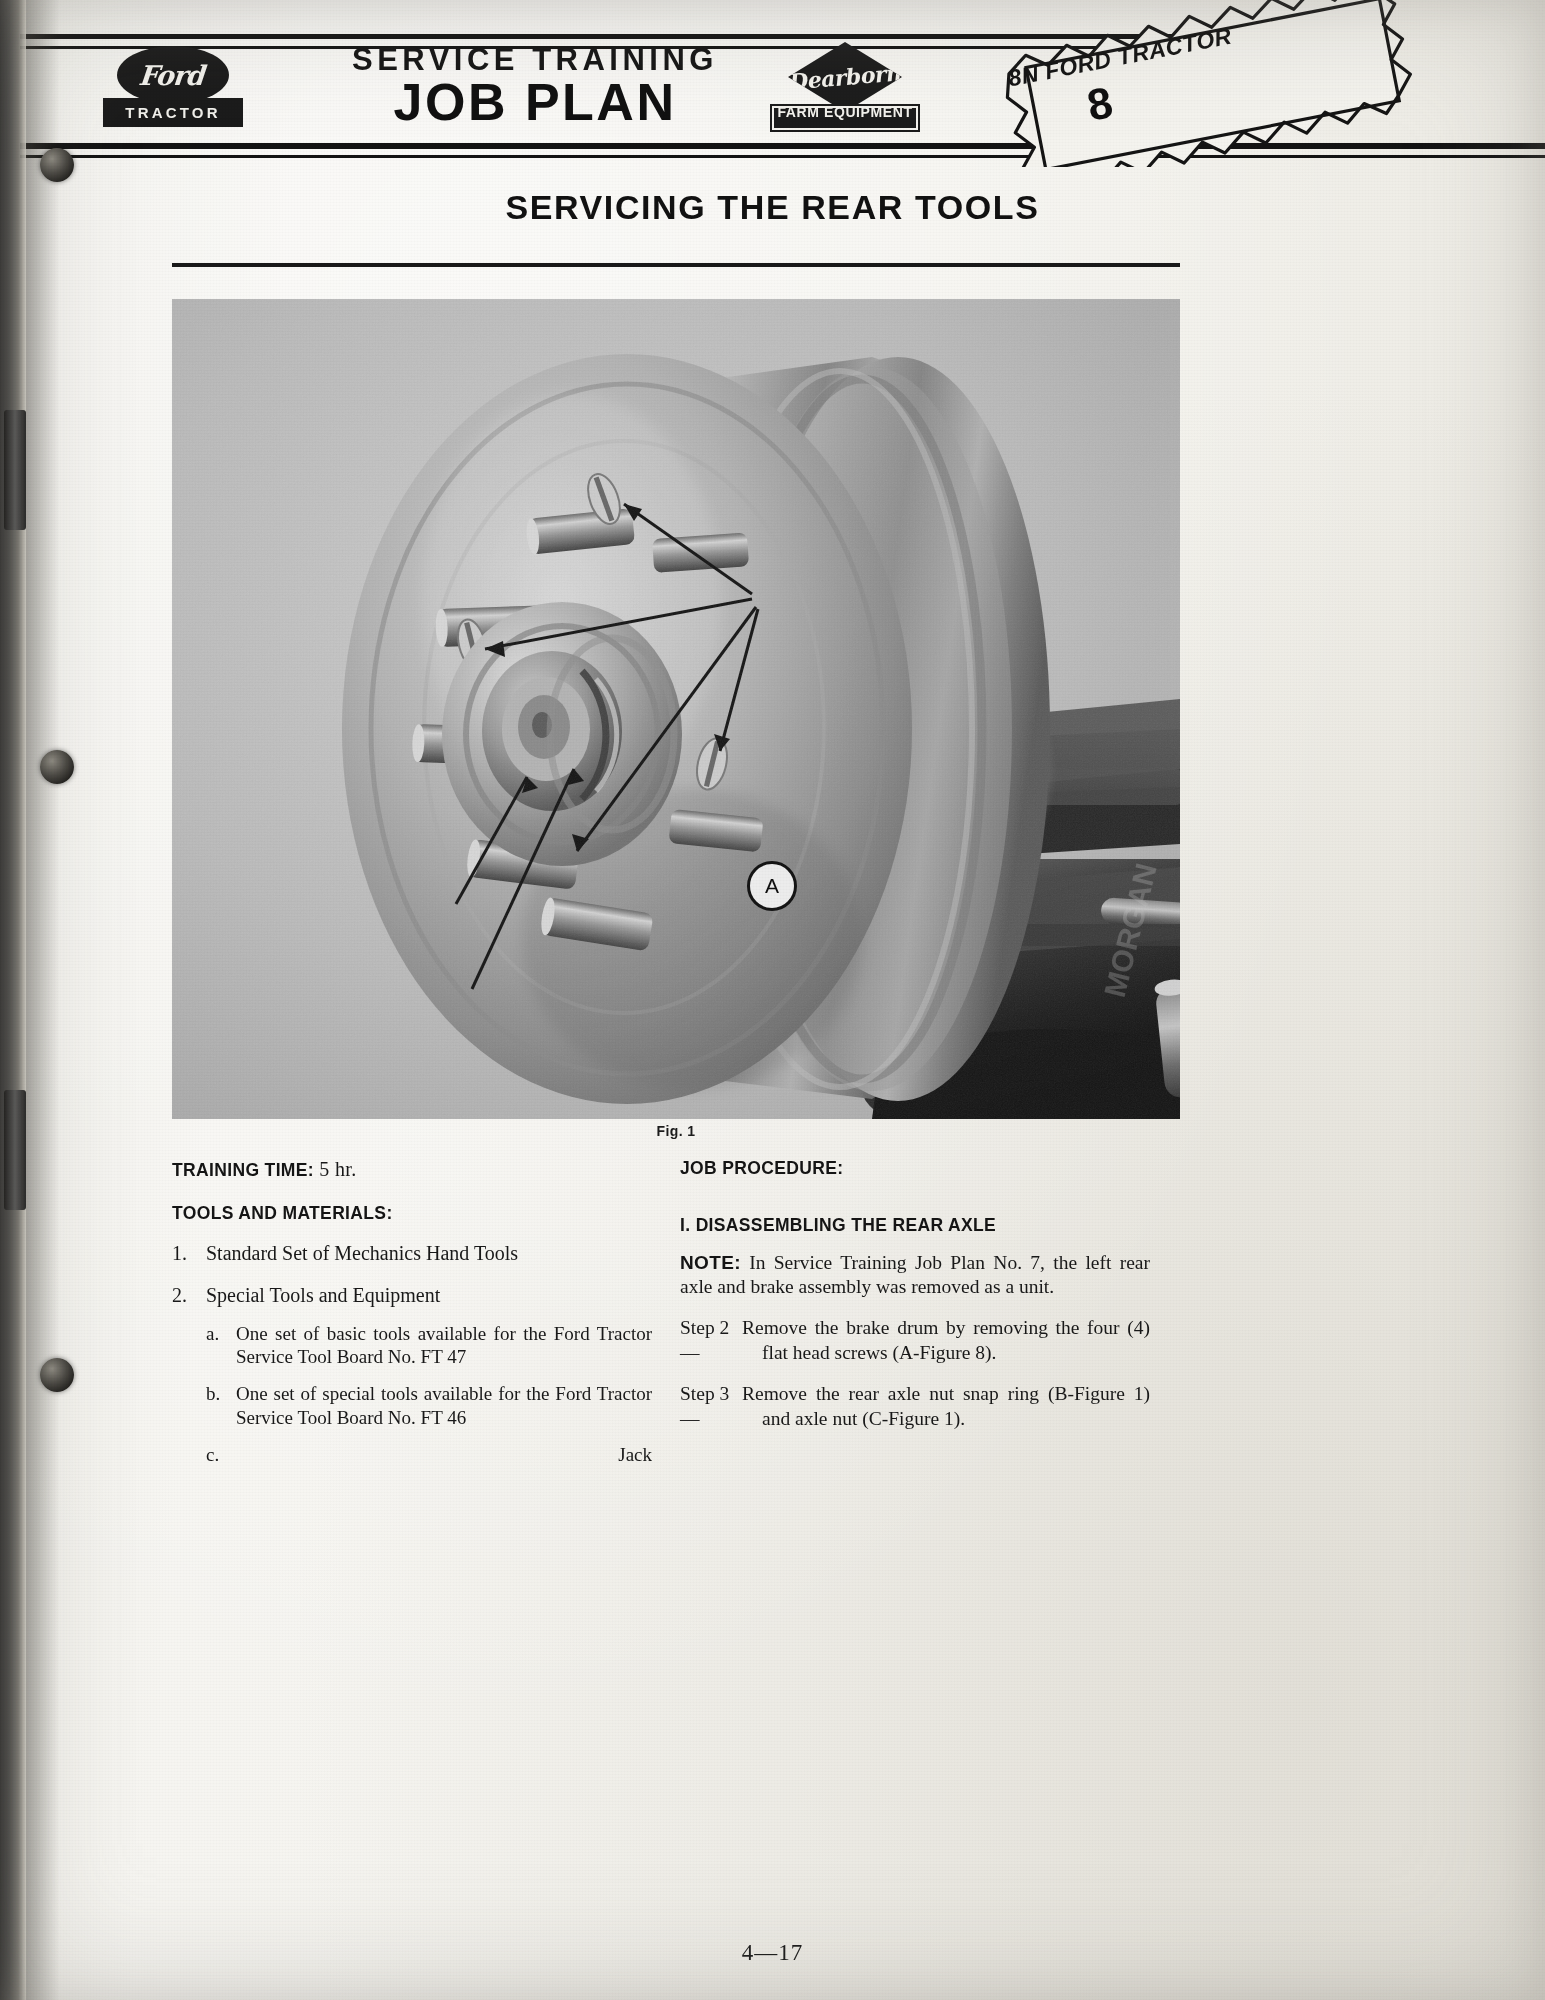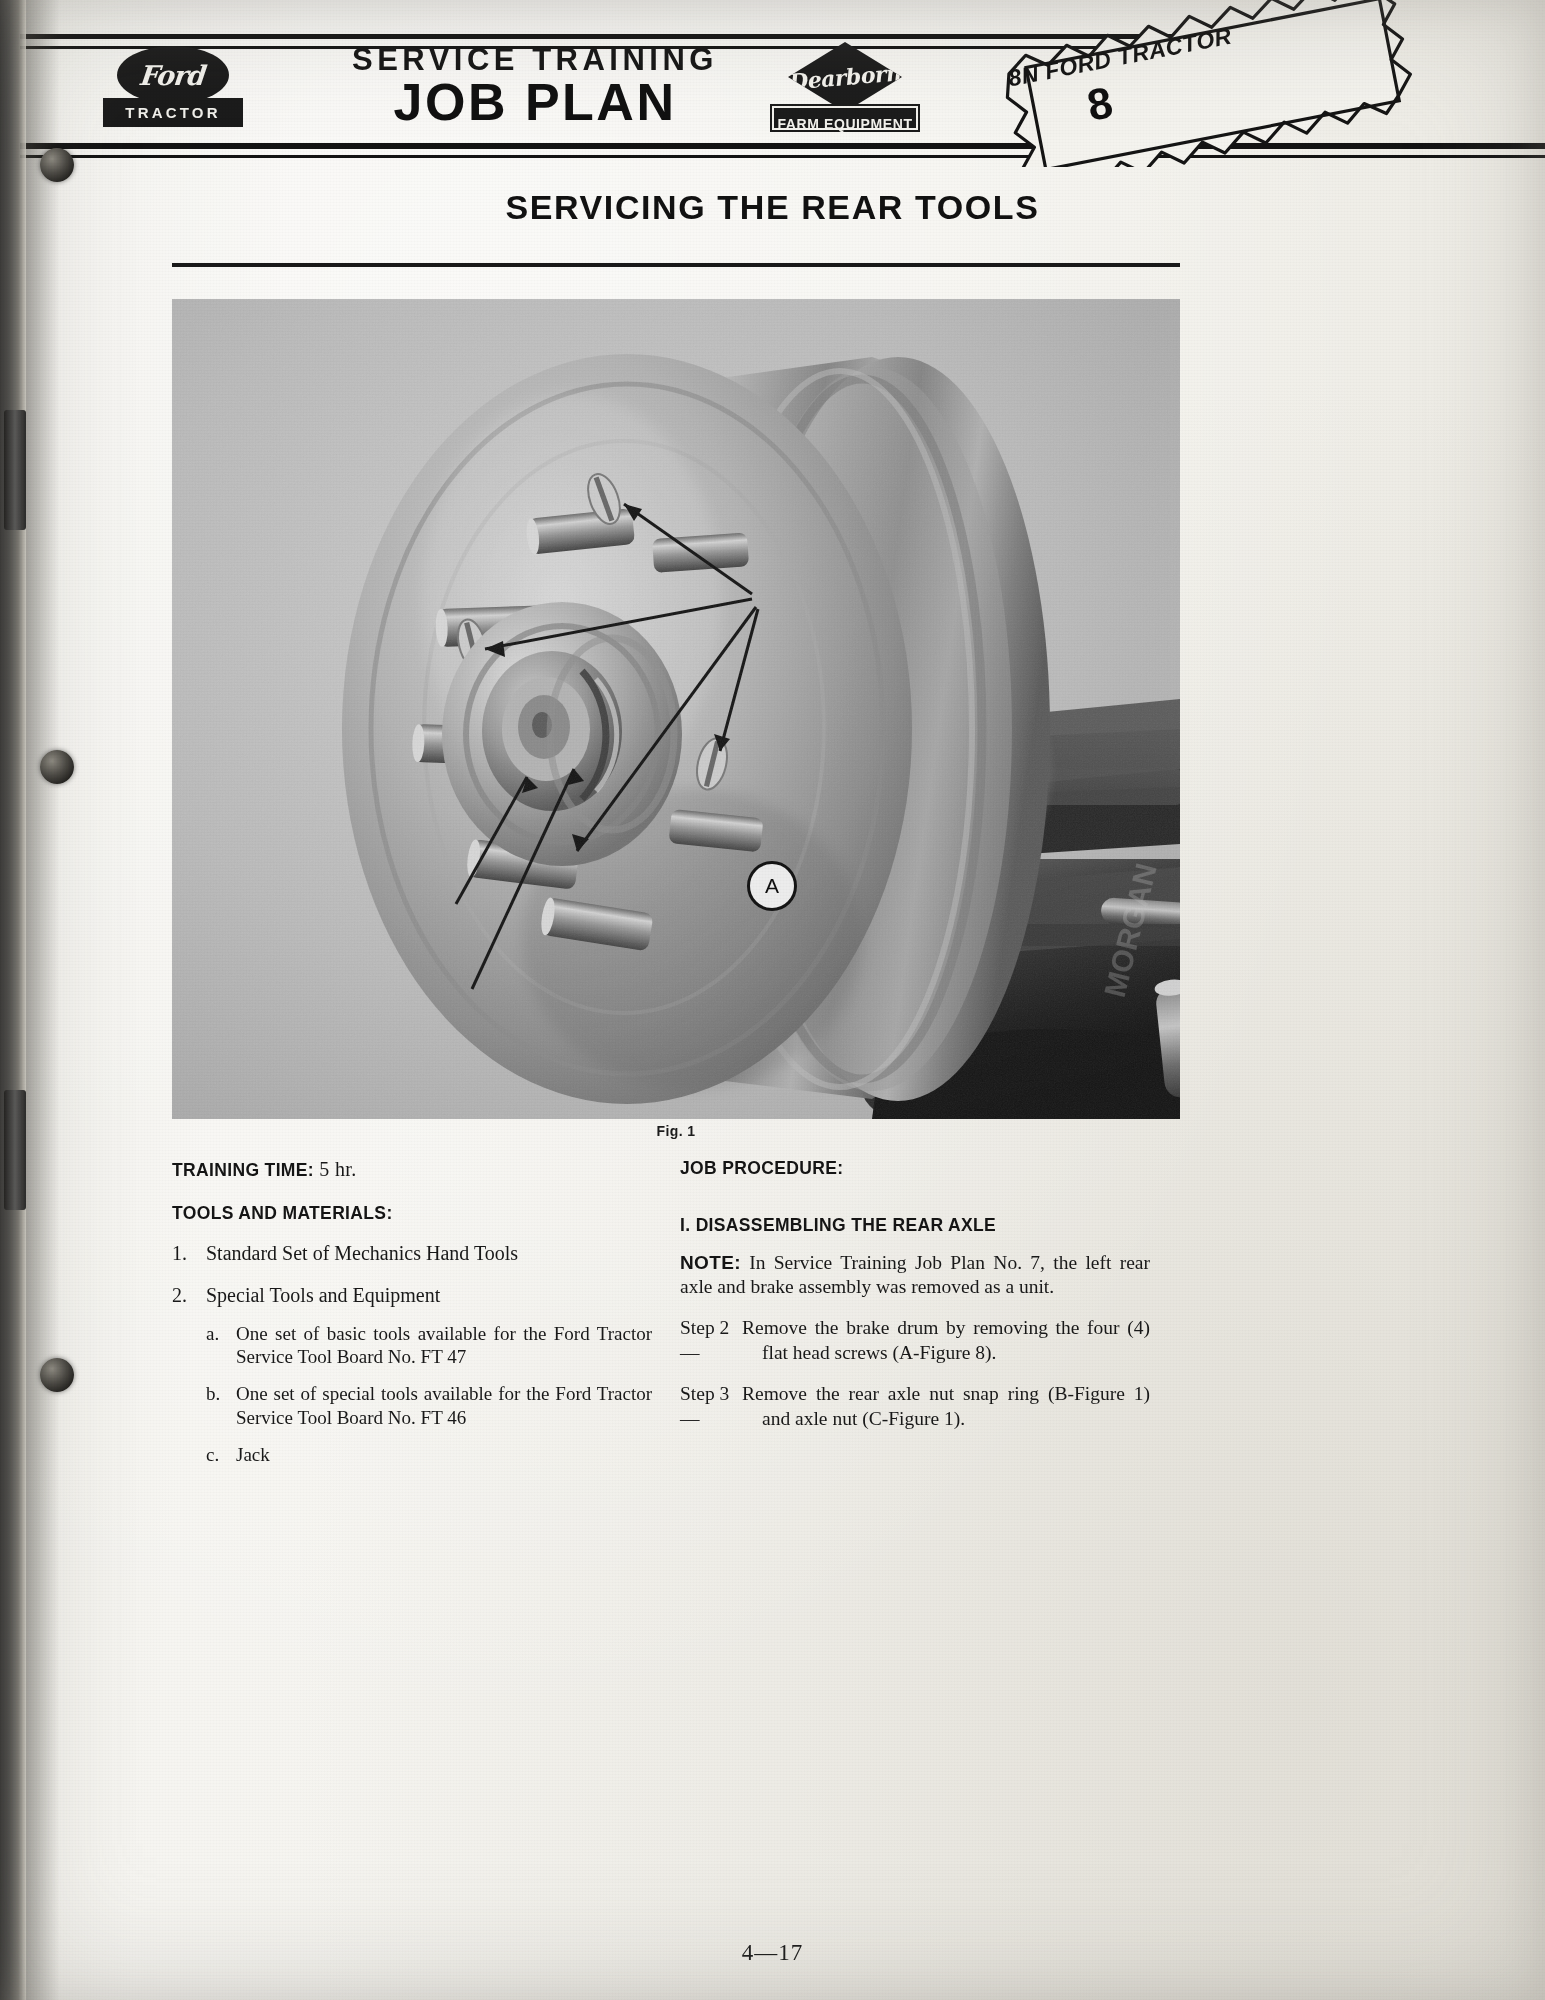--- a/index.html
+++ b/index.html
@@ -88,21 +88,21 @@
     background:#1c1c1c;
     clip-path:polygon(50% 0,100% 50%,50% 100%,0 50%);
     display:flex;align-items:center;justify-content:center;
   }
   .dia span{
     color:#f4f3ee;font-family:"DejaVu Serif", serif;font-style:italic;font-weight:bold;
     font-size:22px;letter-spacing:-.5px;transform:rotate(-5deg);
   }
   .fe-plate{
     position:absolute;left:0;top:62px;width:150px;height:28px;background:#1c1c1c;
-    display:flex;align-items:flex-end;justify-content:center;
+    display:flex;align-items:flex-start;justify-content:center;
     box-shadow:inset 0 0 0 2px #1c1c1c, inset 0 0 0 4px #f4f3ee;
   }
   .fe-plate span{color:#f4f3ee;font-size:14px;font-weight:bold;letter-spacing:.6px;}
   
   #torn{position:absolute;left:955px;top:-8px;width:590px;height:175px;}
   .torn-txt1{
     position:absolute;left:1000px;top:44px;width:240px;
     transform:rotate(-11deg);
     font-size:23px;font-weight:bold;font-style:italic;letter-spacing:.5px;color:#131313;
     text-align:center;
@@ -434,21 +434,21 @@
     <div class="sub-item">
       <span class="mk">a.</span>
       <span class="bd">One set of basic tools available for the Ford Tractor Service Tool Board No. FT 47</span>
     </div>
     <div class="sub-item">
       <span class="mk">b.</span>
       <span class="bd">One set of special tools available for the Ford Tractor Service Tool Board No. FT 46</span>
     </div>
     <div class="sub-item">
       <span class="mk">c.</span>
-      <span class="bd" style="text-align:left;">Jack</span>
+      <span class="bd" style="text-align:right;">Jack</span>
     </div>
   </div>
 </div>
 
 <div class="colR">
   <div class="hd">JOB PROCEDURE:</div>
 
   <div class="hd" style="margin-top:36px;">I. DISASSEMBLING THE REAR AXLE</div>
 
   <div class="serif para">

